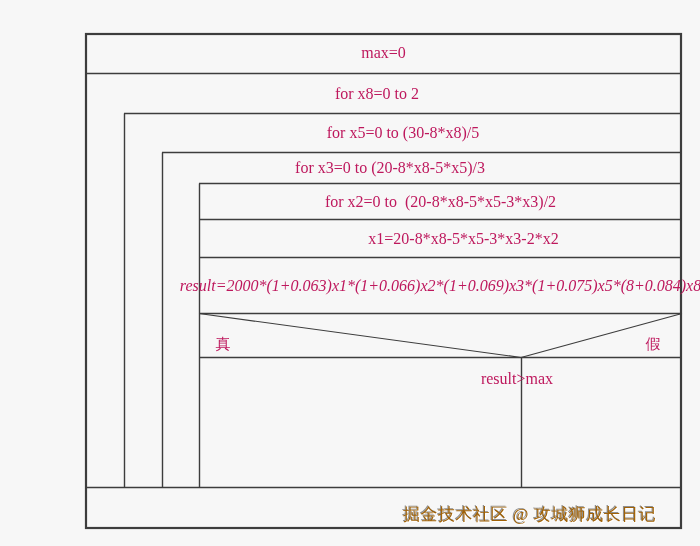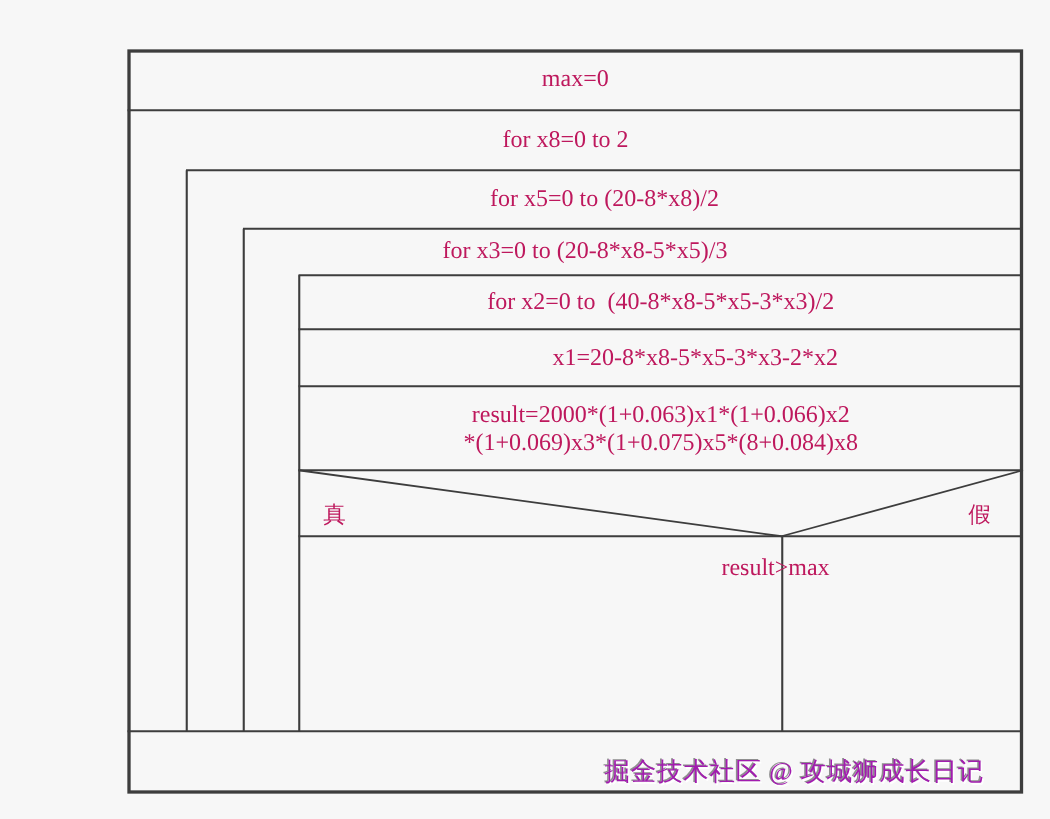--- a/index.html
+++ b/index.html
@@ -23,23 +23,24 @@
   }
   .cell {
     position: absolute;
     text-align: center;
     white-space: pre;
     font-size: 16px;
     color: #be185d;
   }
   .vcenter {
     display: flex;
-    flex-direction: column;
+    flex-direction: row;
     justify-content: center;
     align-items: center;
+    font-style: italic;
   }
   .t-max     { left: 85px;  top: 33px;  width: 597px; height: 40px; line-height: 40px; }
   .t-x8      { left: 85px;  top: 73px;  width: 584px; height: 41px; line-height: 41px; border-radius: 14px; }
   .t-x5      { left: 124px; top: 114px; width: 558px; height: 38px; line-height: 38px; }
   .t-x3      { left: 162px; top: 152px; width: 456px; height: 31px; line-height: 31px; }
   .t-x2      { left: 199px; top: 183px; width: 483px; height: 37px; line-height: 37px; }
   .t-x1      { left: 199px; top: 220px; width: 483px; height: 38px; line-height: 38px; margin-left: 23px; }
   .t-result  { left: 199px; top: 258px; width: 483px; height: 55px; line-height: 19px; }
   .t-cond    { left: 447px; top: 322px; width: 140px; height: 18px; line-height: 18px; margin-top: 48px; }
   .t-true    { left: 206px; top: 335px; width: 34px;  height: 18px; line-height: 18px; font-size: 15px; }
@@ -50,21 +51,21 @@
   .watermark {
     position: absolute;
     left: 403px;
     top: 502px;
     width: 290px;
     height: 26px;
     line-height: 26px;
     text-align: left;
     font-size: 17px;
     letter-spacing: 0.5px;
-    color: #a21caf;
+    color: #a16207;
     text-shadow: -1px -1px 0 #8f8f8f, 1px 1px 0 #ffffff;
     white-space: pre;
   }
 </style>
 </head>
 <body>
 
 <div class="stage">
 
   <svg class="lines" width="700" height="546" viewBox="0 0 700 546" stroke="#3d3d3d" fill="none">
@@ -85,23 +86,23 @@
     <line x1="162.5" y1="152.5" x2="162.5" y2="487.5" stroke-width="1.4"></line>
     <line x1="199.5" y1="183.5" x2="199.5" y2="487.5" stroke-width="1.4"></line>
 
     <line x1="199" y1="313.5" x2="521" y2="357.5" stroke-width="1.2"></line>
     <line x1="682" y1="313.5" x2="521" y2="357.5" stroke-width="1.2"></line>
     <line x1="521.5" y1="357.5" x2="521.5" y2="487.5" stroke-width="1.4"></line>
   </svg>
 
   <div class="cell t-max">max=0</div>
   <div class="cell t-x8">for x8=0 to 2</div>
-  <div class="cell t-x5">for x5=0 to (20-8*x8)/2</div>
+  <div class="cell t-x5">for x5=0 to (30-8*x8)/5</div>
   <div class="cell t-x3">for x3=0 to (20-8*x8-5*x5)/3</div>
-  <div class="cell t-x2">for x2=0 to  (40-8*x8-5*x5-3*x3)/2</div>
+  <div class="cell t-x2">for x2=0 to  (20-8*x8-5*x5-3*x3)/2</div>
   <div class="cell t-x1">x1=20-8*x8-5*x5-3*x3-2*x2</div>
 
   <div class="cell t-result vcenter">
     <div class="branch-line">result=2000*(1+0.063)x1*(1+0.066)x2</div>
     <div class="branch-line">*(1+0.069)x3*(1+0.075)x5*(8+0.084)x8</div>
   </div>
 
   <div class="cell t-cond">result&gt;max</div>
   <div class="cell t-true">真</div>
   <div class="cell t-false">假</div>

